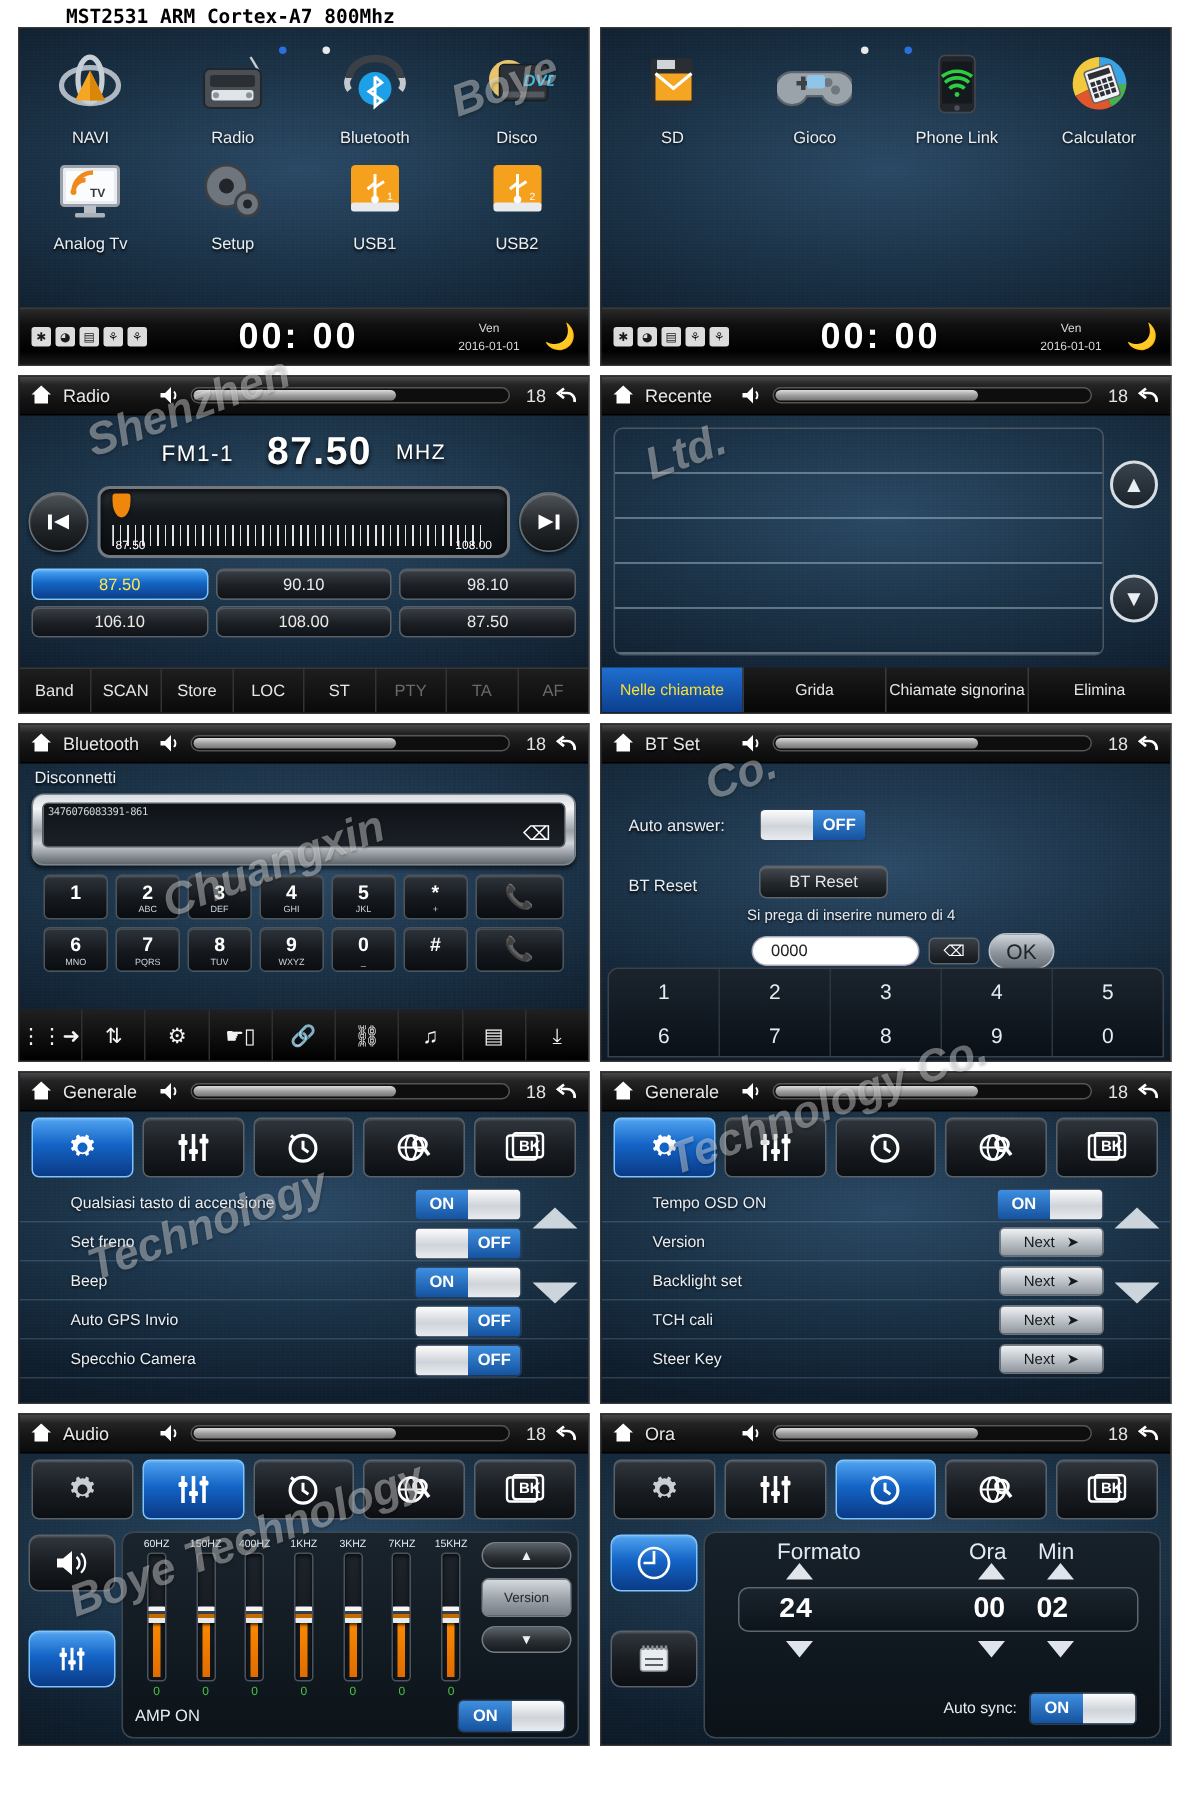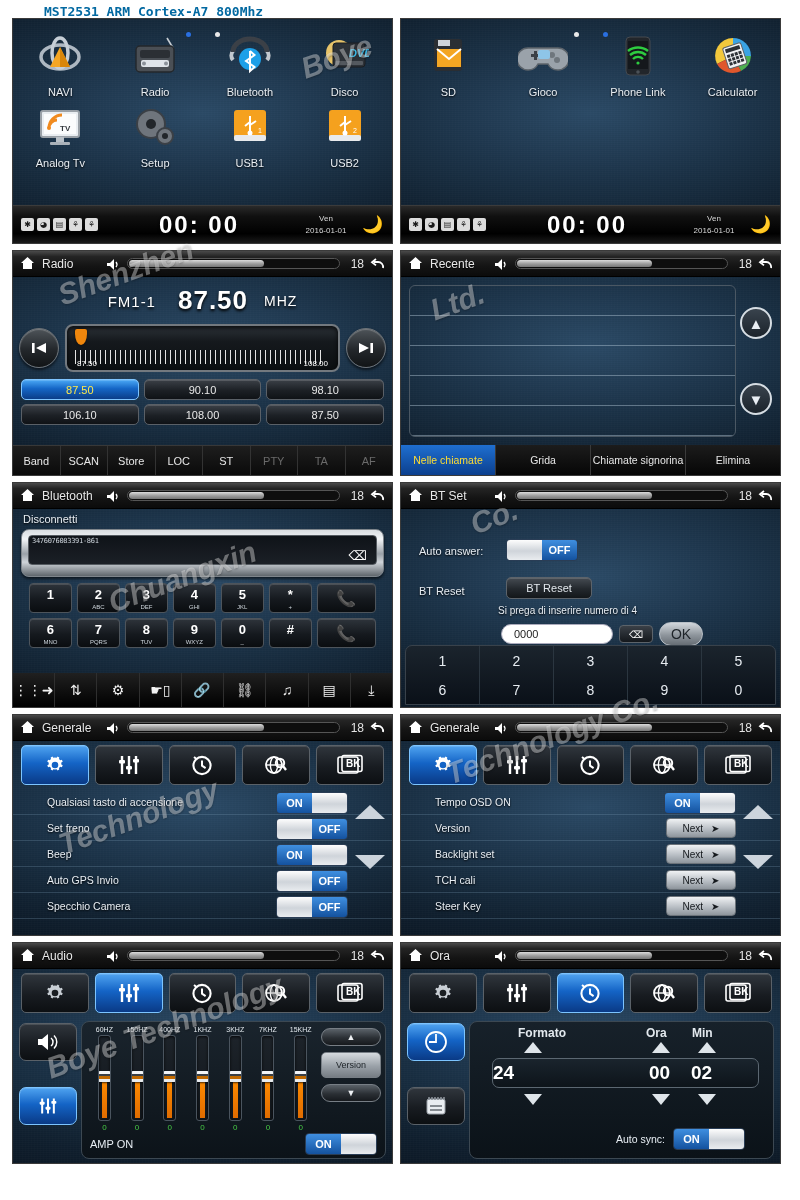--- a/index.html
+++ b/index.html
@@ -1,20 +1,20 @@
 <!DOCTYPE html>
 <html><head>
 <meta charset="utf-8">
 <style>
   * { box-sizing: border-box; margin:0; padding:0; }
   html,body { width:800px; height:1200px; background:#ffffff; font-family:"Liberation Sans", sans-serif; overflow:hidden; }
 
   .page { position:relative; width:800px; height:1200px; background:#fff; }
 
-  .title-bar{ position:absolute; left:12px; top:4px; color:#0369a1; font-family:"DejaVu Sans Mono", monospace;
+  .title-bar{ position:absolute; left:12px; top:4px; color:#000000; font-family:"DejaVu Sans Mono", monospace;
     font-weight:bold; font-size:13px; letter-spacing:0px; white-space:nowrap;padding-left:32px; }
 
   
   .grid{ position:absolute; left:0; top:18px; width:800px; }
   .row{ display:flex; gap:7px; padding:0 12px; margin-bottom:6px; }
   .screen{ width:381px; height:226px; position:relative; overflow:hidden;
     border:1px solid #3a3a3a; background:#0d1724; }
   .screen.short{ height:222px; }
 
   
@@ -228,28 +228,28 @@
      background:linear-gradient(180deg,#d5dade,#9aa1a8 55%,#767d84); color:#20262b;}
   .amprow{ position:absolute; left:8px; right:8px; bottom:3px; height:22px; display:flex;
      align-items:center; justify-content:space-between;}
   .amprow .lb{ color:#e8eef4; font-size:11px;}
 
   
   .ora-wrap{ position:absolute; left:68px; right:6px; top:52px; bottom:4px; border-radius:8px;
      background:linear-gradient(180deg,#17212a,#0b1218); border:1px solid #3c4852;}
   .ora-left{ position:absolute; left:6px; top:54px; width:58px;}
   .ora-hdr{ position:absolute; left:0;right:0; top:4px; height:14px;}
-  .ora-hdr span{ position:absolute; color:#e3e9ee; font-size:12px;font-weight:bold;}
+  .ora-hdr span{ position:absolute; color:#e3e9ee; font-size:15px;}
   .ora-disp{ position:absolute; left:22px; right:14px; top:36px; height:30px; border-radius:7px;
      background:linear-gradient(180deg,#1a242d,#0d141a); border:1px solid #5b6771; color:#fff;}
   .ora-disp span{ position:absolute; top:3px; font-size:19px; font-weight:bold;}
   .tri{ position:absolute; width:0;height:0;border-left:9px solid transparent;border-right:9px solid transparent;}
   .tri.up{ border-bottom:11px solid #dfe5ea;}
   .tri.dn{ border-top:11px solid #dfe5ea;}
-  .syncrow{ position:absolute; right:28px; bottom:8px; display:flex; align-items:center; gap:8px;}
+  .syncrow{ position:absolute; right:15px; bottom:8px; display:flex; align-items:center; gap:8px;}
   .syncrow .lb{ color:#e8eef4; font-size:10.5px;}
 
   
   .wm{ position:absolute; inset:0; pointer-events:none; z-index:20; overflow:hidden;}
   .wm span{ position:absolute; color:rgba(255,255,255,.38); font-weight:bold; font-style:italic;
      white-space:nowrap; text-shadow:0 1px 2px rgba(0,0,0,.25); }
   .wm .w1{ left:300px; top:40px; font-size:30px; transform:rotate(-20deg); }
   .wm .w2{ left:55px;  top:255px; font-size:30px; transform:rotate(-20deg); }
   .wm .w3{ left:430px; top:285px; font-size:30px; transform:rotate(-20deg); }
   .wm .w4{ left:105px; top:560px; font-size:30px; transform:rotate(-20deg); }
@@ -1293,21 +1293,21 @@
               <span style="left:48px;">Formato</span>
               <span style="left:176px;">Ora</span>
               <span style="left:222px;">Min</span>
             </div>
 
             <div class="tri up" style="left:54px; top:20px;"></div>
             <div class="tri up" style="left:182px; top:20px;"></div>
             <div class="tri up" style="left:228px; top:20px;"></div>
 
             <div class="ora-disp">
-              <span style="left:0;">24</span>
+              <span style="left:26px;font-family:Liberation Mono, monospace;">24</span>
               <span style="left:156px;">00</span>
               <span style="left:198px;">02</span>
             </div>
 
             <div class="tri dn" style="left:54px; top:72px;"></div>
             <div class="tri dn" style="left:182px; top:72px;"></div>
             <div class="tri dn" style="left:228px; top:72px;"></div>
 
             <div class="syncrow">
               <div class="lb">Auto sync:</div>

